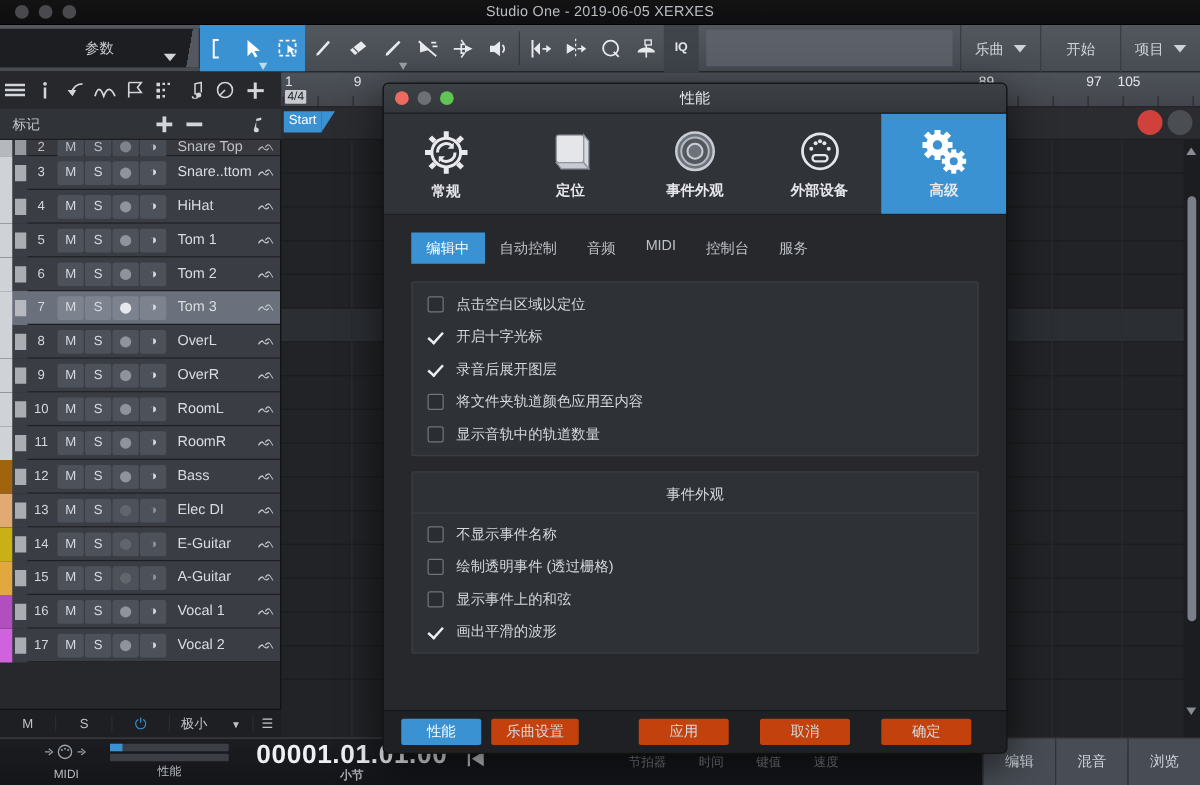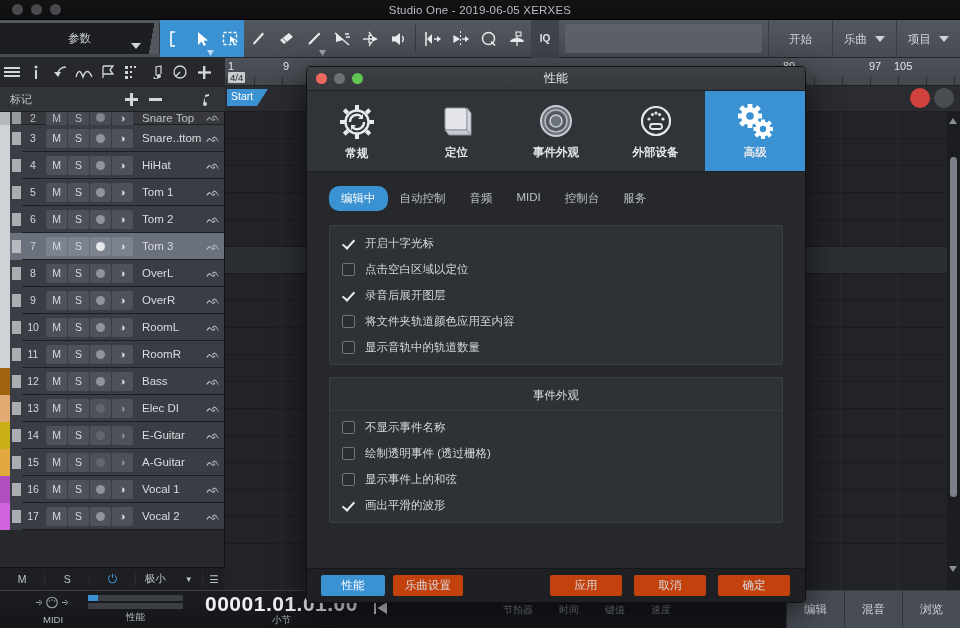--- a/index.html
+++ b/index.html
@@ -130,21 +130,21 @@
   .transport{position:absolute;left:0;top:590px;width:960px;height:38px;
     background:linear-gradient(#1b1d21,#131519);border-top:1px solid #3a3d42;display:flex;align-items:center;}
   .tp-midi{margin-left:34px;text-align:center;color:#b7bbc1;}
   .tp-midi .lbl{font-size:9.5px;margin-top:1px;}
   .tp-perf{margin-left:16px;width:95px;}
   .tp-bar{height:6px;background:#3b3f45;border-radius:1px;margin-bottom:2px;position:relative;}
   .tp-bar i{position:absolute;left:0;top:0;height:6px;width:10px;background:#3a92d2;}
   .tp-perf .lbl{font-size:9.5px;color:#b7bbc1;text-align:center;}
   .tp-time{margin-left:22px;text-align:center;}
   .tp-time .big{font-size:21px;color:#eef0f3;font-weight:bold;letter-spacing:.5px;font-family:"Liberation Sans",sans-serif;}
-  .tp-time .lbl{font-size:9.5px;color:#a9adb4;margin-top:-2px;}
+  .tp-time .lbl{font-size:9.5px;color:#a9adb4;margin-top:-2px;font-weight:bold;}
   .tp-mid{flex:1;display:flex;align-items:center;justify-content:center;gap:26px;color:#7f848b;font-size:10px;}
   .tp-right{display:flex;height:38px;}
   .tp-right .b{width:58px;display:flex;align-items:center;justify-content:center;
     font-size:11.5px;color:#cfd3d9;border-left:1px solid #303338;background:#484d55;height:38px;}
 
   
   .vscroll{position:absolute;right:0;top:112px;width:13px;height:478px;background:#1b1d20;}
   .vscroll .thumb{position:absolute;left:3px;top:45px;width:7px;height:340px;background:#7b8088;border-radius:4px;}
   .vscroll .ar{position:absolute;left:2px;width:0;height:0;border-left:4px solid transparent;
     border-right:4px solid transparent;}
@@ -165,41 +165,41 @@
   .m-title .t{position:absolute;left:0;right:0;text-align:center;font-size:12px;color:#e6e8eb;}
 
   .m-icons{height:81px;background:#303338;display:flex;border-bottom:1px solid #1e2023;}
   .m-icon{flex:1;display:flex;flex-direction:column;align-items:center;justify-content:center;gap:4px;}
   .m-icon.active{background:#3a92d2;}
   .m-icon .lb{font-size:11.5px;color:#e4e6ea;font-weight:bold;}
 
   .m-body{height:398px;background:#26282c;padding:14px 22px 0 22px;}
   .m-tabs{display:flex;gap:0;margin-bottom:14px;}
   .m-tab{padding:5px 12px;font-size:11.5px;color:#bcc0c6;}
-  .m-tab.active{background:#3a92d2;color:#fff;border-radius:10px;}
+  .m-tab.active{background:#3a92d2;color:#fff;border-radius:0;}
 
   .m-panel{background:#2e3136;border:1px solid #3a3e43;border-radius:2px;padding:4px 0;}
   .m-panel + .m-panel{margin-top:12px;}
   .m-head{text-align:center;font-size:11.5px;color:#d6d9de;padding:6px 0 7px 0;
     border-bottom:1px solid #3a3e43;margin-bottom:3px;}
   .m-opt{display:flex;align-items:center;height:26px;padding-left:12px;}
   .cbx{width:13px;height:13px;border:1px solid #6f757d;background:#2a2d31;border-radius:2px;
     flex:0 0 13px;margin-right:10px;position:relative;}
   .cbx.on{border-color:transparent;background:transparent;}
   .cbx.on::after{content:'';position:absolute;left:2px;top:-1px;width:5px;height:10px;
     border:solid #eceef1;border-width:0 2px 2px 0;transform:rotate(42deg);}
   .m-opt .lb{font-size:11.5px;color:#d4d7dc;}
 
   .m-foot{position:absolute;left:0;bottom:0;width:500px;height:34px;background:#1e2024;
     display:flex;align-items:center;padding:0 14px;border-top:1px solid #141619;}
   .fbtn{height:21px;min-width:64px;padding:0 12px;display:flex;align-items:center;justify-content:center;
     font-size:11.5px;border-radius:2px;background:#c2410c;color:#d7dae0;margin-right:8px;}
   .fbtn.primary{background:#3a92d2;color:#fff;}
   .f-spring{flex:1;}
-  .fbtn.r{min-width:72px;margin-right:3px;margin-left:9px;}
+  .fbtn.r{min-width:72px;margin-right:16px;margin-left:9px;}
 </style>
 </head>
 <body>
 
 <div id="app">
 
   <div class="titlebar">
     <div class="tl-lights">
       <i></i>
       <i></i>
@@ -312,25 +312,25 @@
           </svg>
       </div>
       <div class="tbtn" style="background:#3f444b">
         <span style="font-size:10px;color:#e3e5e9;font-weight:bold;">IQ</span>
       </div>
     </div>
 
     <div class="spacer-panel"></div>
 
     <div class="rbtn">
-      <span>开始</span>
-    </div>
-    <div class="rbtn">
       <span>乐曲</span>
       <span class="rcaret"></span>
+    </div>
+    <div class="rbtn">
+      <span>开始</span>
     </div>
     <div class="rbtn">
       <span>项目</span>
       <span class="rcaret"></span>
     </div>
   </div>
 
   <div class="row2">
     <div class="ic">
       <svg width="16" height="12">
@@ -939,26 +939,26 @@
         <div class="m-tab active">编辑中</div>
         <div class="m-tab">自动控制</div>
         <div class="m-tab">音频</div>
         <div class="m-tab">MIDI</div>
         <div class="m-tab">控制台</div>
         <div class="m-tab">服务</div>
       </div>
 
       <div class="m-panel">
         <div class="m-opt">
+          <span class="cbx"></span>
+          <span class="lb">点击空白区域以定位</span>
+        </div>
+        <div class="m-opt">
           <span class="cbx on"></span>
           <span class="lb">开启十字光标</span>
-        </div>
-        <div class="m-opt">
-          <span class="cbx"></span>
-          <span class="lb">点击空白区域以定位</span>
         </div>
         <div class="m-opt">
           <span class="cbx on"></span>
           <span class="lb">录音后展开图层</span>
         </div>
         <div class="m-opt">
           <span class="cbx"></span>
           <span class="lb">将文件夹轨道颜色应用至内容</span>
         </div>
         <div class="m-opt">

